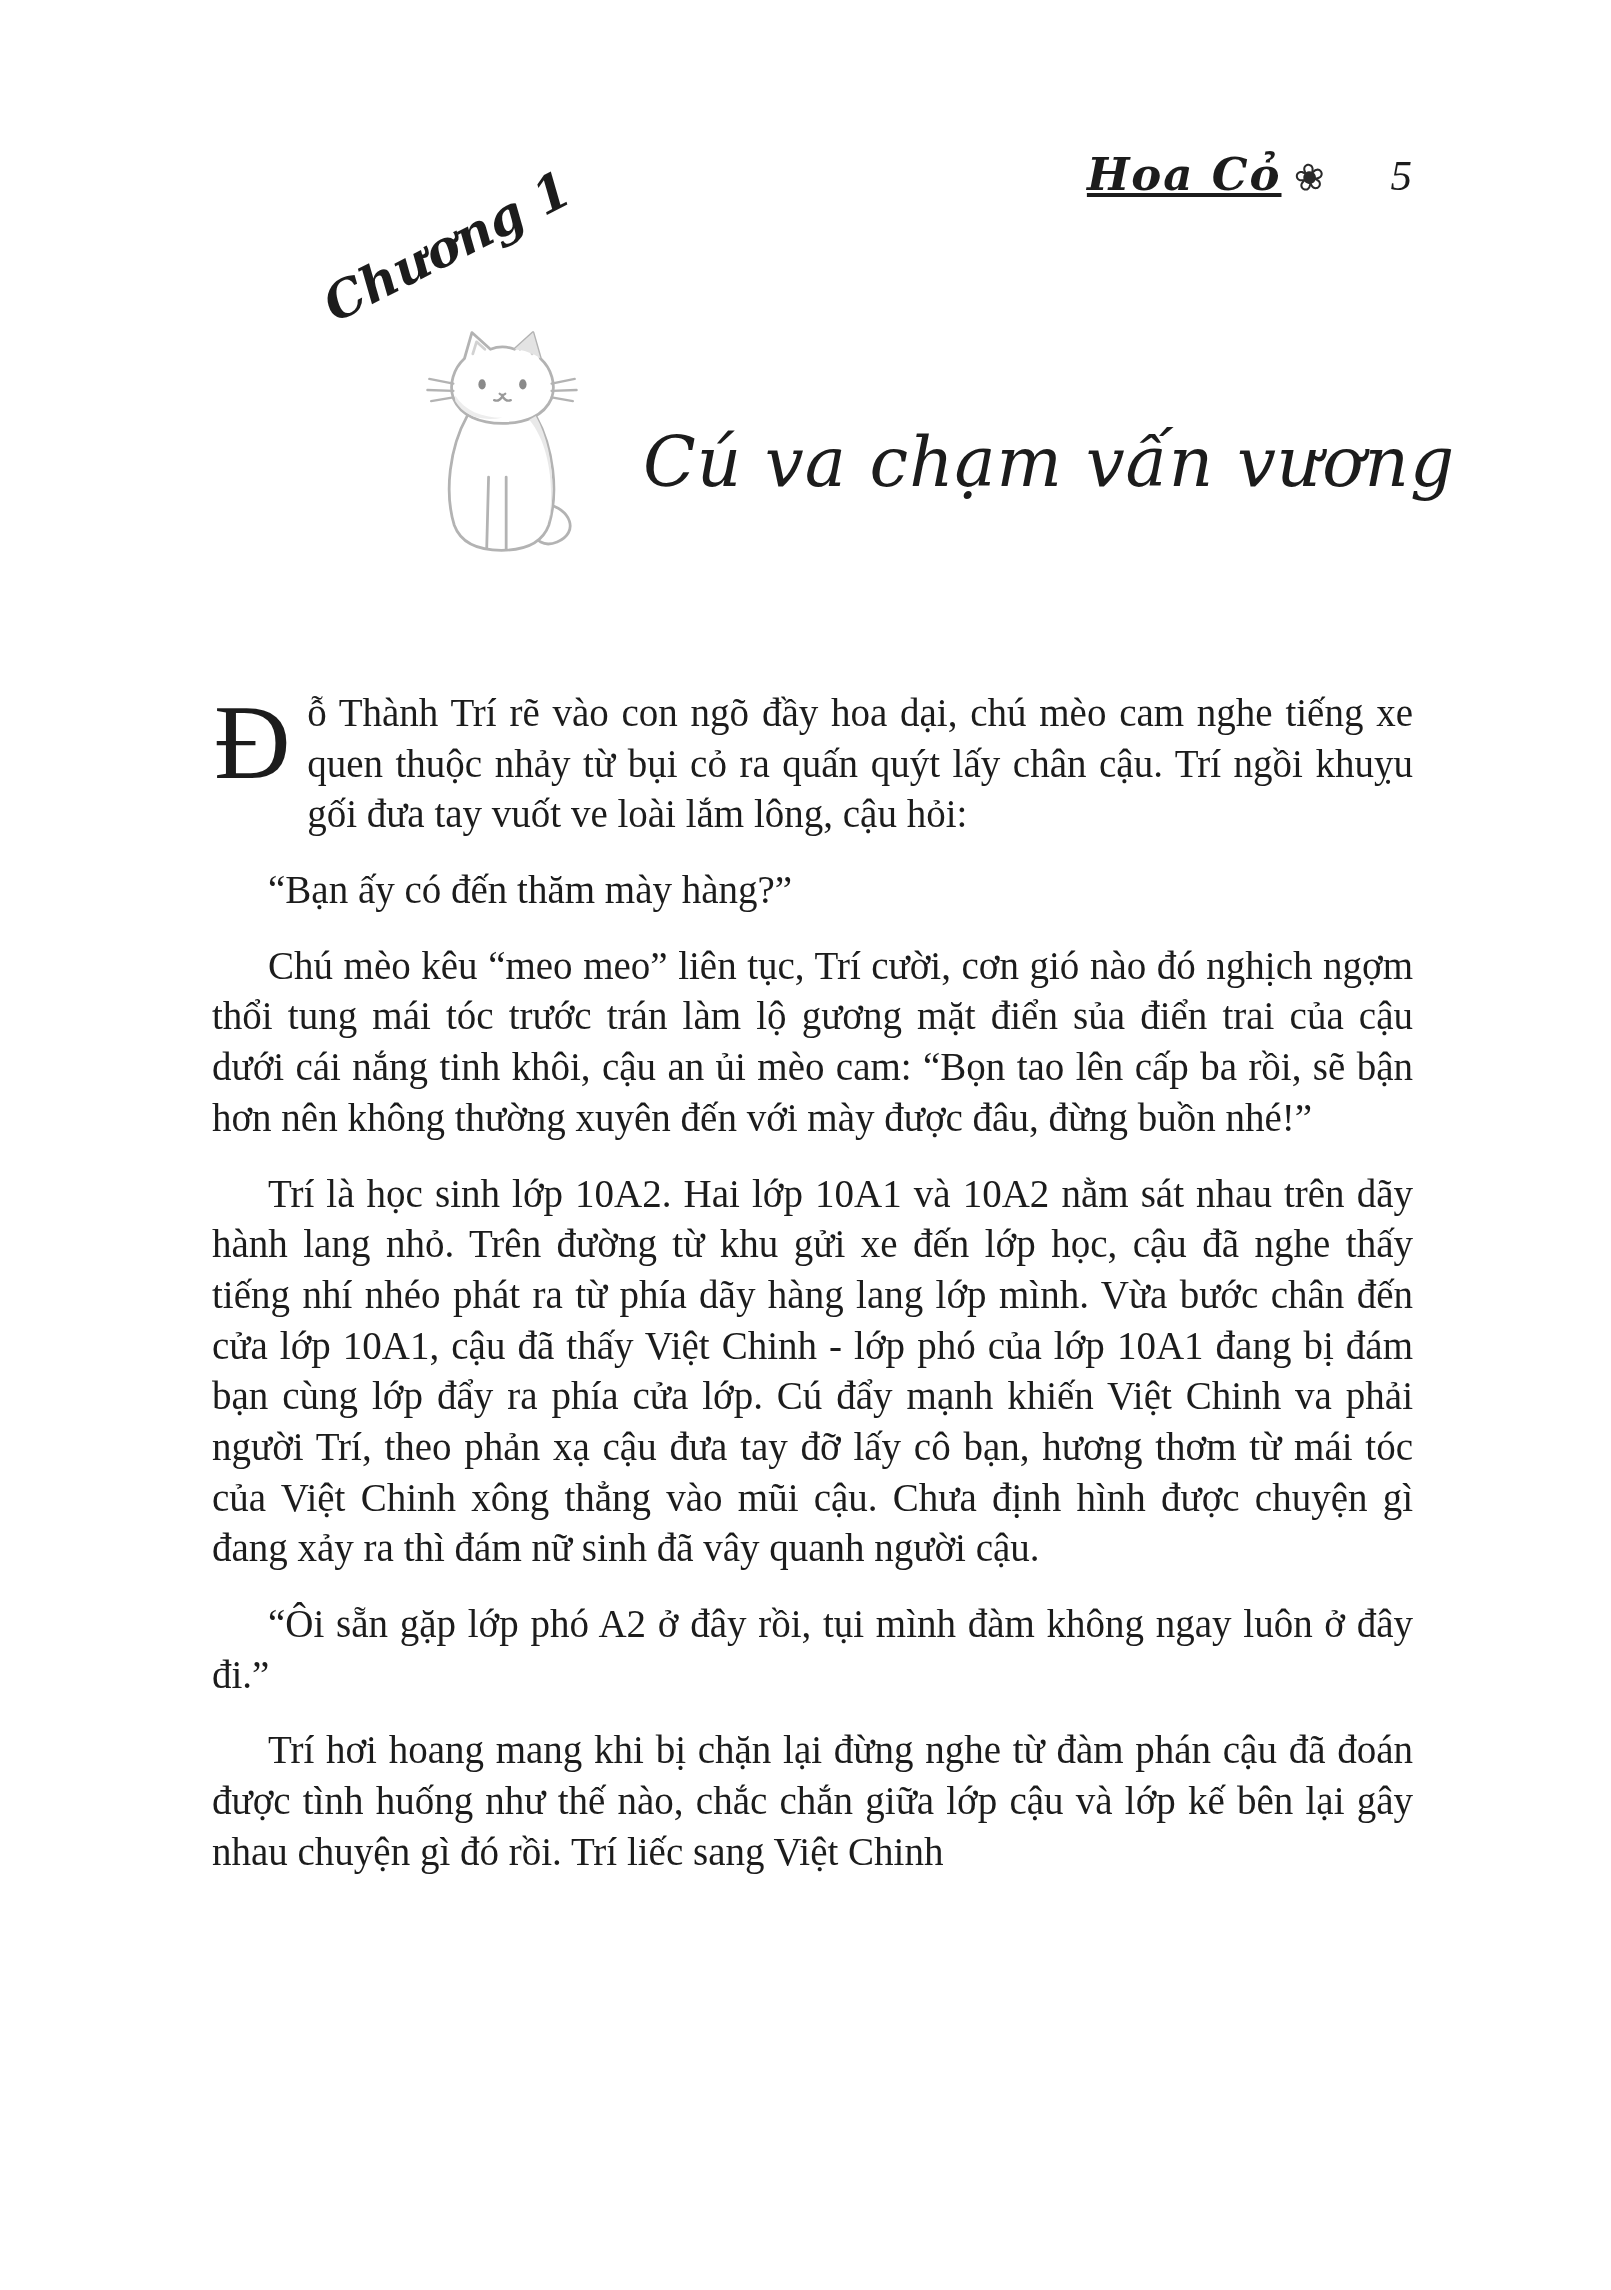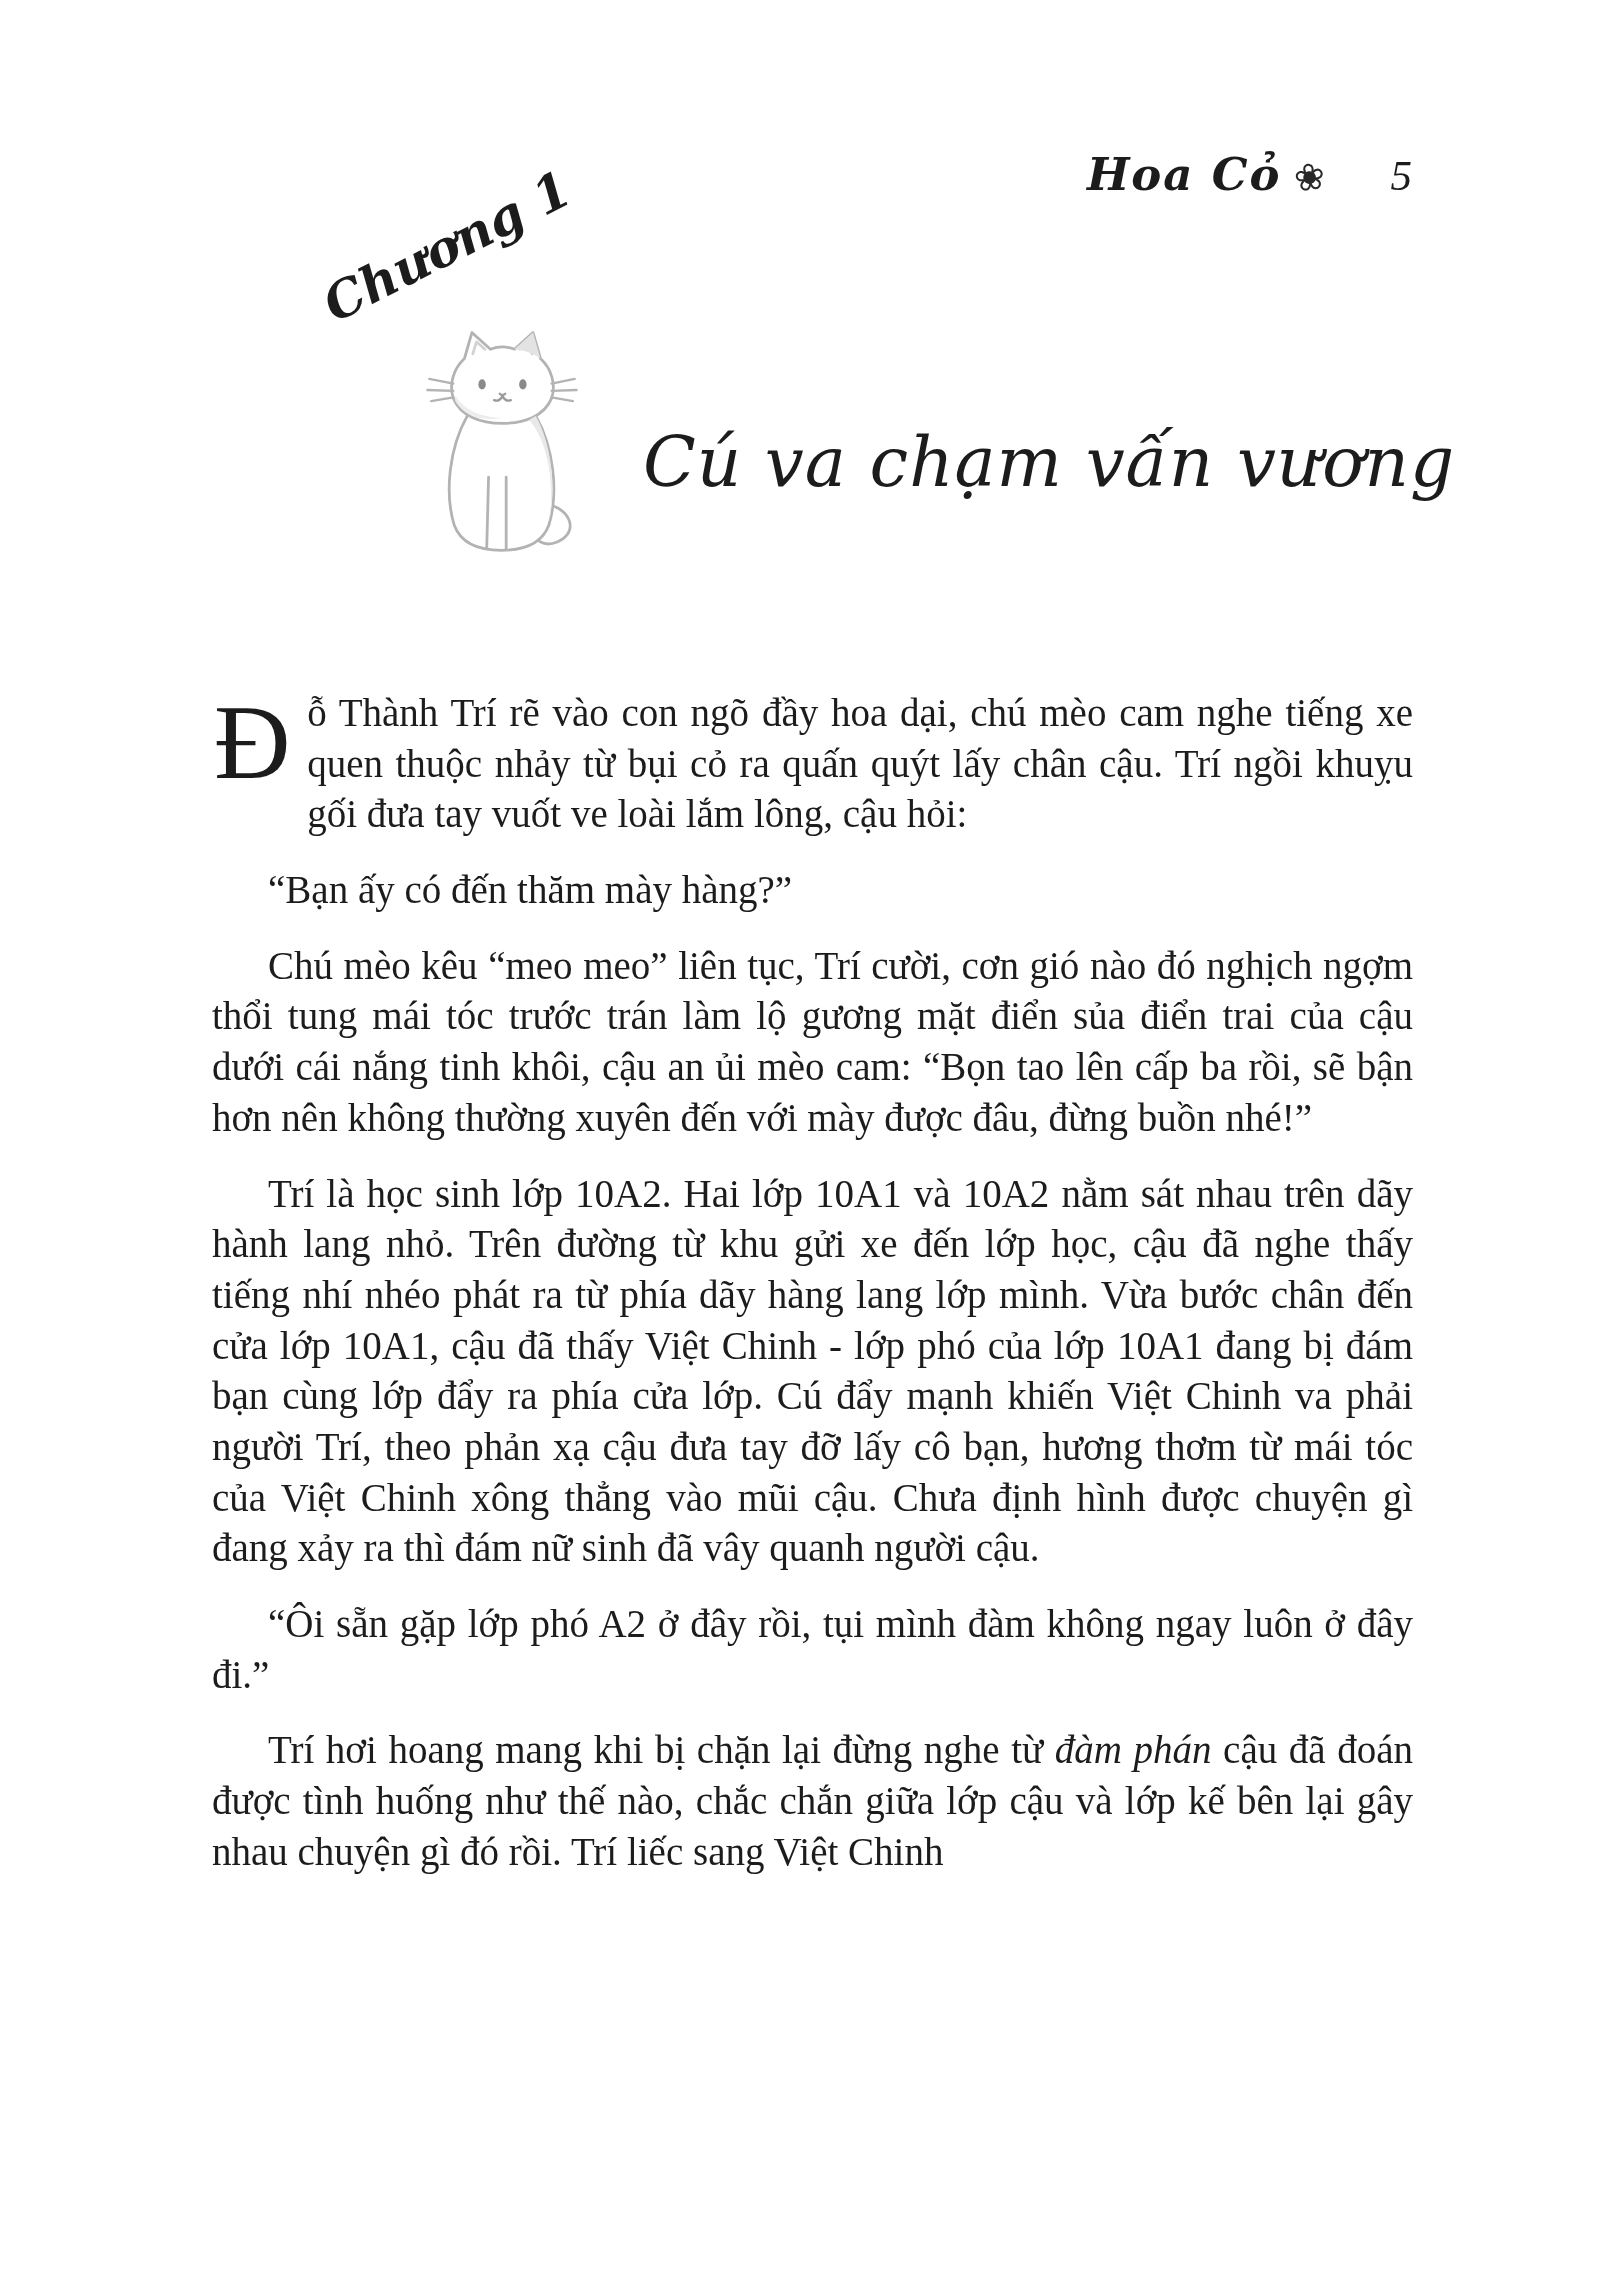--- a/index.html
+++ b/index.html
@@ -24,20 +24,21 @@
     right: 199px;
     display: flex;
     align-items: baseline;
   }
   .header-title {
     font-family: "DejaVu Serif", serif;
     font-style: italic;
     font-weight: 700;
     font-size: 45px;
     letter-spacing: 1.9px;
+    text-decoration: underline;
   }
   .flower {
     font-family: "DejaVu Sans", sans-serif;
     font-size: 37px;
     margin-left: 13px;
     transform: rotate(-8deg);
     display: inline-block;
     color: #2a2a2a;
   }
   .page-num {
@@ -93,21 +94,21 @@
   }
   .body-text p.p-first {
     text-indent: 0;
   }
   .dropcap {
     float: left;
     font-size: 106px;
     line-height: 0.92;
     padding: 5.6px 16.7px 0 1.9px;
   }
-  .italic { font-style: italic; }
+  .italic { }
 </style>
 </head>
 <body>
 
 <div class="page">
 
   <header class="header">
     <span class="header-title">Hoa Cỏ</span>
     <span class="flower">❀</span>
     <span class="page-num">5</span>

